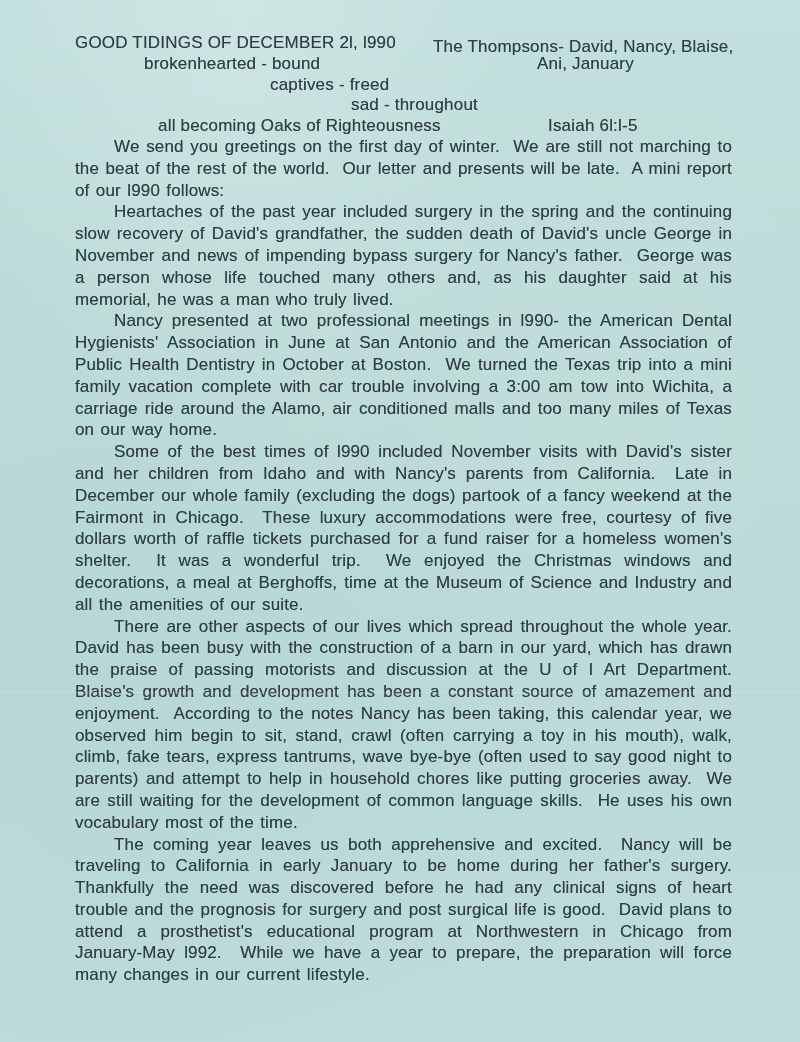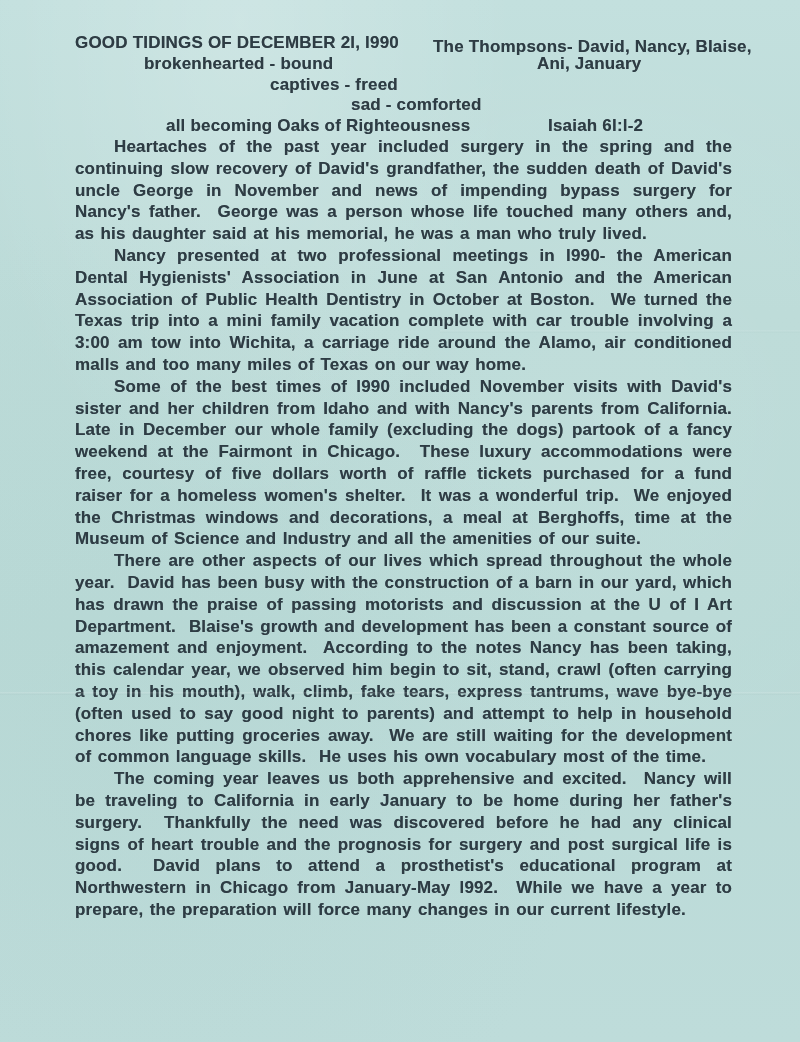--- a/index.html
+++ b/index.html
@@ -14,35 +14,34 @@
     overflow: hidden;
     background:
       radial-gradient(ellipse at 30% 2%, rgba(255,255,255,0.18), transparent 35%),
       radial-gradient(ellipse at 75% 40%, rgba(255,255,255,0.07), transparent 45%),
       radial-gradient(ellipse at 15% 70%, rgba(170,205,202,0.20), transparent 50%),
       linear-gradient(180deg, #c3e0de 0%, #bcdbd8 30%, #badad7 60%, #bedcda 100%);
     color: #2e3c44;
     font-family: "Liberation Sans", "DejaVu Sans", sans-serif;
     font-size: 17px;
     text-shadow: 0 0 0.5px rgba(46,60,68,0.55);
-    font-weight: bold;
   }
   .hdr-abs {
     position: absolute;
     white-space: pre;
     letter-spacing: 0.2px;
     line-height: 21px;
   }
   .pos-title   { left: 75px;  top: 32px; }
   .pos-family1 { left: 433px; top: 36px; }
   .pos-poem0   { left: 144px; top: 53px; }
   .pos-family2 { left: 537px; top: 53px; }
   .pos-poem1   { left: 270px; top: 74px; text-align: center; }
   .pos-poem2   { left: 351px; top: 94px; }
-  .pos-poem3   { left: 166px; top: 115px; }
+  .pos-poem3   { left: 158px; top: 115px; }
   .pos-verse   { left: 548px; top: 115px; }
   .bodytext {
     position: absolute;
     left: 75px;
     top: 136px;
     width: 657px;
     line-height: 21.8px;
     text-align: justify;
   }
   .bodytext p {
@@ -77,26 +76,27 @@
 <body>
 
 <div class="page">
 
   <div>
     <span class="hdr-abs pos-title">GOOD TIDINGS OF DECEMBER 2l, l990</span>
     <span class="hdr-abs pos-family1">The Thompsons- David, Nancy, Blaise,</span>
     <span class="hdr-abs pos-poem0">brokenhearted - bound</span>
     <span class="hdr-abs pos-family2">Ani, January</span>
     <span class="hdr-abs pos-poem1">captives - freed</span>
-    <span class="hdr-abs pos-poem2">sad - comforted</span>
+    <span class="hdr-abs pos-poem2">sad - throughout</span>
     <span class="hdr-abs pos-poem3">all becoming Oaks of Righteousness</span>
-    <span class="hdr-abs pos-verse">Isaiah 6l:l-2</span>
+    <span class="hdr-abs pos-verse">Isaiah 6l:l-5</span>
   </div>
 
   <div class="bodytext">
+    <p>We send you greetings on the first day of winter.  We are still not marching to the beat of the rest of the world.  Our letter and presents will be late.  A mini report of our l990 follows:</p>
     <p>Heartaches of the past year included surgery in the spring and the continuing slow recovery of David's grandfather, the sudden death of David's uncle George in November and news of impending bypass surgery for Nancy's father.  George was a person whose life touched many others and, as his daughter said at his memorial, he was a man who truly lived.</p>
     <p>Nancy presented at two professional meetings in l990- the American Dental Hygienists' Association in June at San Antonio and the American Association of Public Health Dentistry in October at Boston.  We turned the Texas trip into a mini family vacation complete with car trouble involving a 3:00 am tow into Wichita, a carriage ride around the Alamo, air conditioned malls and too many miles of Texas on our way home.</p>
     <p>Some of the best times of l990 included November visits with David's sister and her children from Idaho and with Nancy's parents from California.  Late in December our whole family (excluding the dogs) partook of a fancy weekend at the Fairmont in Chicago.  These luxury accommodations were free, courtesy of five dollars worth of raffle tickets purchased for a fund raiser for a homeless women's shelter.  It was a wonderful trip.  We enjoyed the Christmas windows and decorations, a meal at Berghoffs, time at the Museum of Science and Industry and all the amenities of our suite.</p>
     <p>There are other aspects of our lives which spread throughout the whole year.  David has been busy with the construction of a barn in our yard, which has drawn the praise of passing motorists and discussion at the U of I Art Department.  Blaise's growth and development has been a constant source of amazement and enjoyment.  According to the notes Nancy has been taking, this calendar year, we observed him begin to sit, stand, crawl (often carrying a toy in his mouth), walk, climb, fake tears, express tantrums, wave bye-bye (often used to say good night to parents) and attempt to help in household chores like putting groceries away.  We are still waiting for the development of common language skills.  He uses his own vocabulary most of the time.</p>
     <p>The coming year leaves us both apprehensive and excited.  Nancy will be traveling to California in early January to be home during her father's surgery.  Thankfully the need was discovered before he had any clinical signs of heart trouble and the prognosis for surgery and post surgical life is good.  David plans to attend a prosthetist's educational program at Northwestern in Chicago from January-May l992.  While we have a year to prepare, the preparation will force many changes in our current lifestyle.</p>
   </div>
 
   <div class="crease crease1"></div>
   <div class="crease crease2"></div>
 

